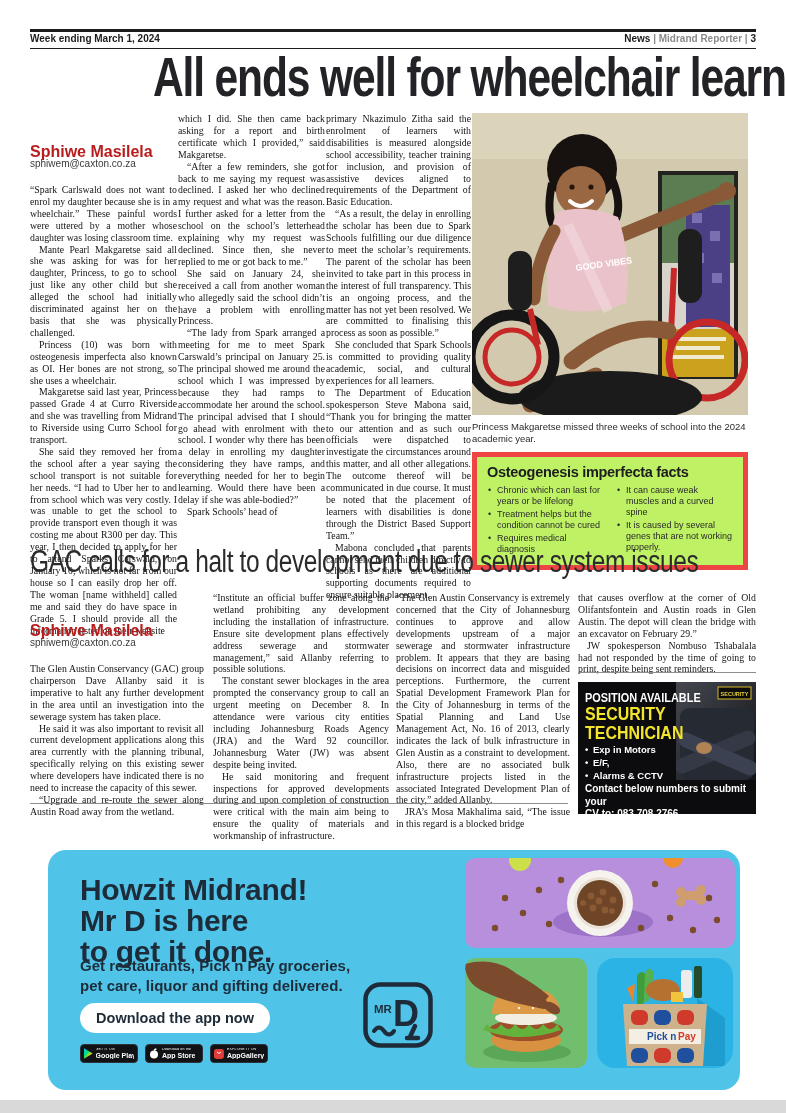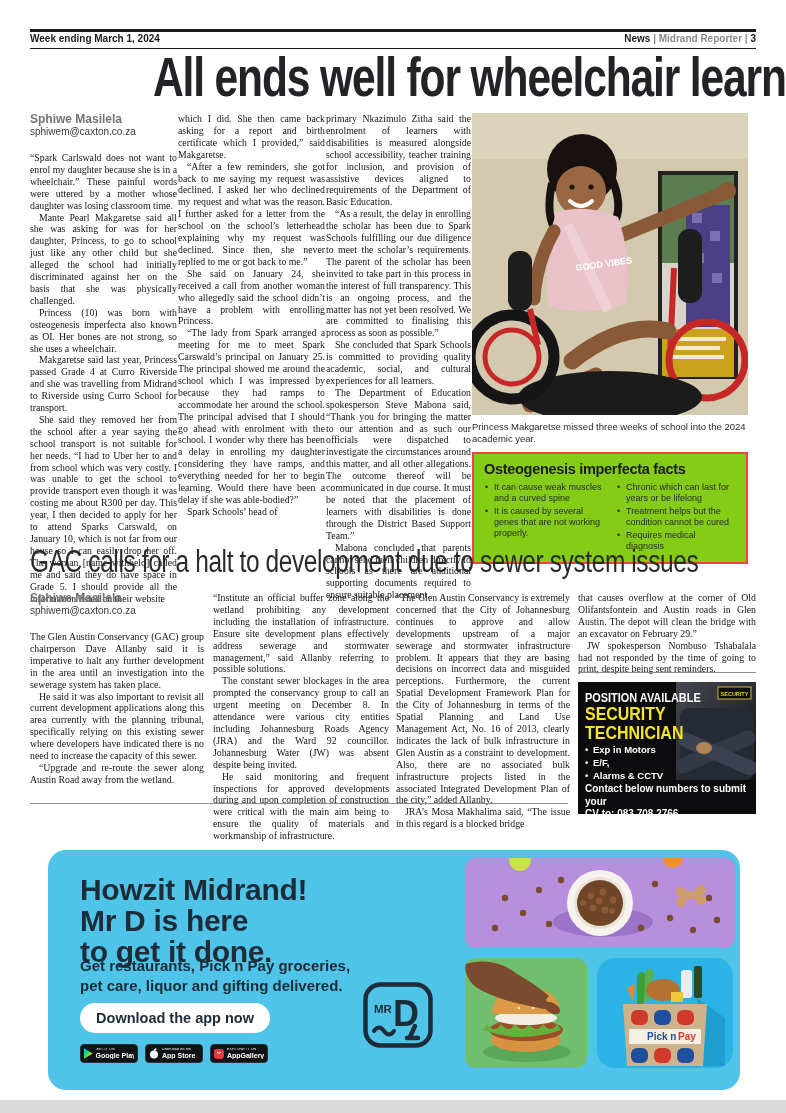--- a/index.html
+++ b/index.html
@@ -11,38 +11,38 @@
   .rule-thick{position:absolute;left:30px;right:30px;top:29px;height:3px;background:#1b1b1d;}
   .header-row{position:absolute;left:30px;right:30px;top:33px;display:flex;justify-content:space-between;font-size:10px;font-weight:bold;color:#1b1b1d;}
   .header-right .dim{color:#8a8a8a;font-weight:bold;}
   .rule-thin{position:absolute;left:30px;right:30px;top:48px;height:1px;background:#1b1b1d;}
   
   .h1{position:absolute;top:49px;left:0;width:786px;text-align:center;padding-left:47px;}
   .h1 > span{display:inline-block;transform:scaleX(.76);transform-origin:center;font-size:56px;font-weight:800;letter-spacing:-1.5px;color:#232327;white-space:nowrap;line-height:1;}
   .h2{position:absolute;top:546px;left:30px;}
   .h2 > span{display:inline-block;transform:scaleX(.79);transform-origin:left center;font-size:31px;font-weight:400;letter-spacing:-.5px;color:#2b2b2e;white-space:nowrap;line-height:1;}
   
-  .byline-name{font-size:12px;font-weight:bold;color:#737373;line-height:13px;}
+  .byline-name{font-size:16px;font-weight:bold;color:#b91c1c;line-height:13px;margin-top:32px;}
   .byline-email{font-size:10px;color:#3a3a3a;line-height:11px;}
   .col{position:absolute;text-align:justify;font-family:"Liberation Serif",serif;font-size:9.8px;line-height:11.9px;color:#131313;}
   .col p{margin:0;}
   .col p + p{text-indent:9px;}
   .byline-block{margin-bottom:15px;font-family:"Liberation Sans",sans-serif;}
   .col1a{left:30px;top:113px;width:147px;}
   .col2a{left:178px;top:113px;width:147px;}
   .col3a{left:326px;top:113px;width:145px;}
   .col1b{left:30px;top:592px;width:174px;}
   .col2b{left:213px;top:592px;width:176px;}
   .col3b{left:396px;top:592px;width:174px;}
   .col4b{left:578px;top:592px;width:178px;}
   
   .photo{position:absolute;left:472px;top:113px;width:276px;height:302px;overflow:hidden;background:#d3c9ae;}
   .caption{position:absolute;left:472px;top:421px;width:276px;font-size:9.5px;line-height:11.5px;color:#2a2a2a;}
   
-  .facts{position:absolute;left:472px;top:452px;width:276px;border:2px solid #ef4444;background:#84cc16;padding:7px 10px 8px 10px;box-sizing:border-box;}
+  .facts{position:absolute;left:472px;top:452px;width:276px;border:5px solid #ef4444;background:#bef264;padding:7px 10px 8px 10px;box-sizing:border-box;}
   .facts-title{font-size:14.5px;font-weight:800;letter-spacing:-.3px;color:#1d1d1f;margin-bottom:5px;}
   .facts-cols{display:flex;gap:12px;}
   .fb{width:50%;font-size:9px;line-height:11px;color:#2a2a2a;}
   .fb p{margin:0 0 2px 10px;position:relative;text-align:left;}
   .fb p::before{content:"•";position:absolute;left:-9px;top:0;}
   
   .hr-a2{position:absolute;left:30px;top:803px;width:538px;height:1px;background:#8d8d8d;}
   .hr-ad{position:absolute;left:578px;top:672px;width:178px;height:1px;background:#8d8d8d;}
   
   .sec-ad{position:absolute;left:578px;top:682px;width:178px;height:132px;background:#0c0c0e;overflow:hidden;color:#fff;}
@@ -173,27 +173,27 @@
     <circle cx="40" cy="244" r="27" fill="none" stroke="#c62828" stroke-width="5"></circle>
     <line x1="58" y1="196" x2="66" y2="232" stroke="#c62828" stroke-width="6"></line>
   </svg>
 </div>
 <div class="caption">Princess Makgaretse missed three weeks of school into the 2024 academic year.</div>
 
 <div class="facts">
   <div class="facts-title">Osteogenesis imperfecta facts</div>
   <div class="facts-cols">
     <div class="fb">
-        <p>It can cause weak muscles and a curved spine</p>
-        <p>It is caused by several genes that are not working properly.</p>
-      </div>
-    <div class="fb">
         <p>Chronic which can last for years or be lifelong</p>
         <p>Treatment helps but the condition cannot be cured</p>
         <p>Requires medical diagnosis</p>
+      </div>
+    <div class="fb">
+        <p>It can cause weak muscles and a curved spine</p>
+        <p>It is caused by several genes that are not working properly.</p>
       </div>
   </div>
 </div>
 
 <div class="h2">
   <span>GAC calls for a halt to development due to sewer system issues</span>
 </div>
 
 <div class="col col1b">
   <div class="byline-block">

